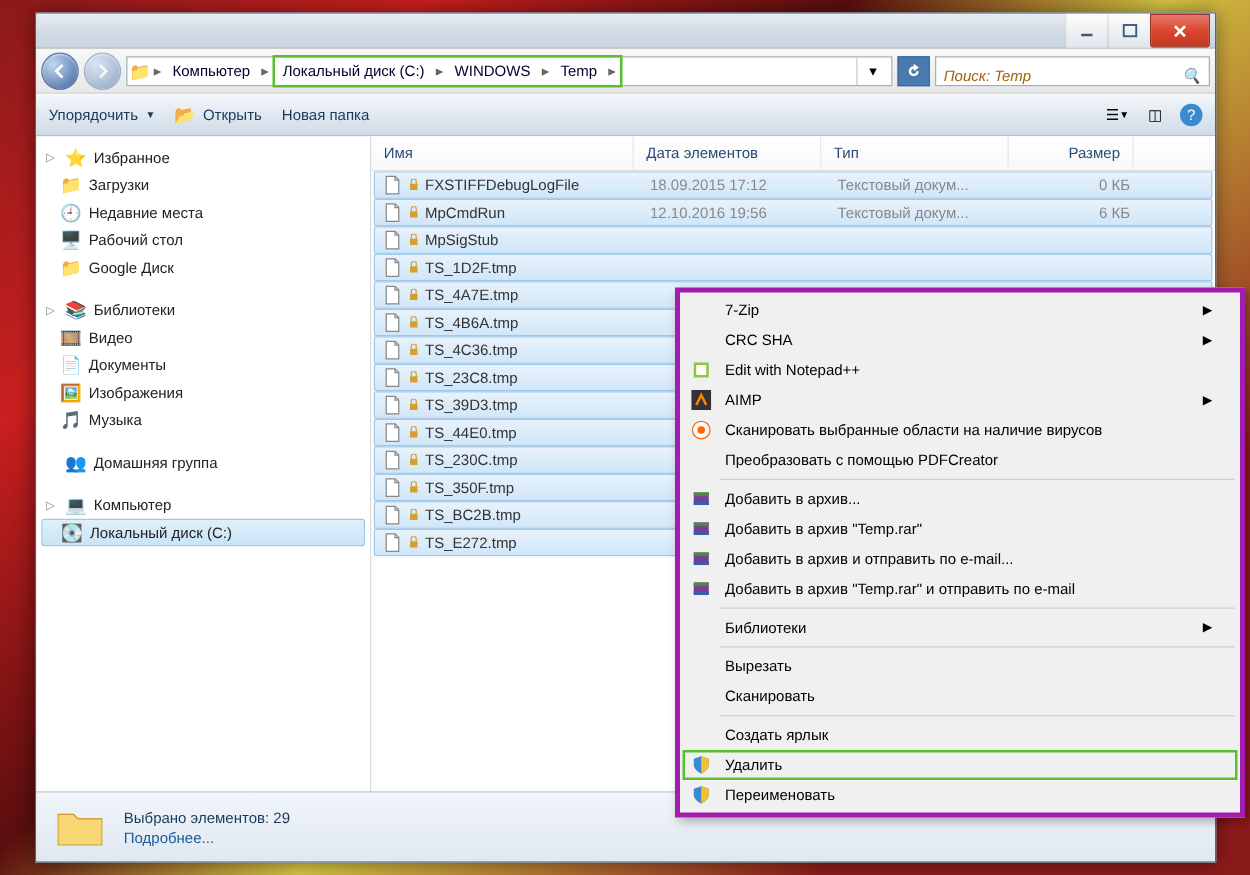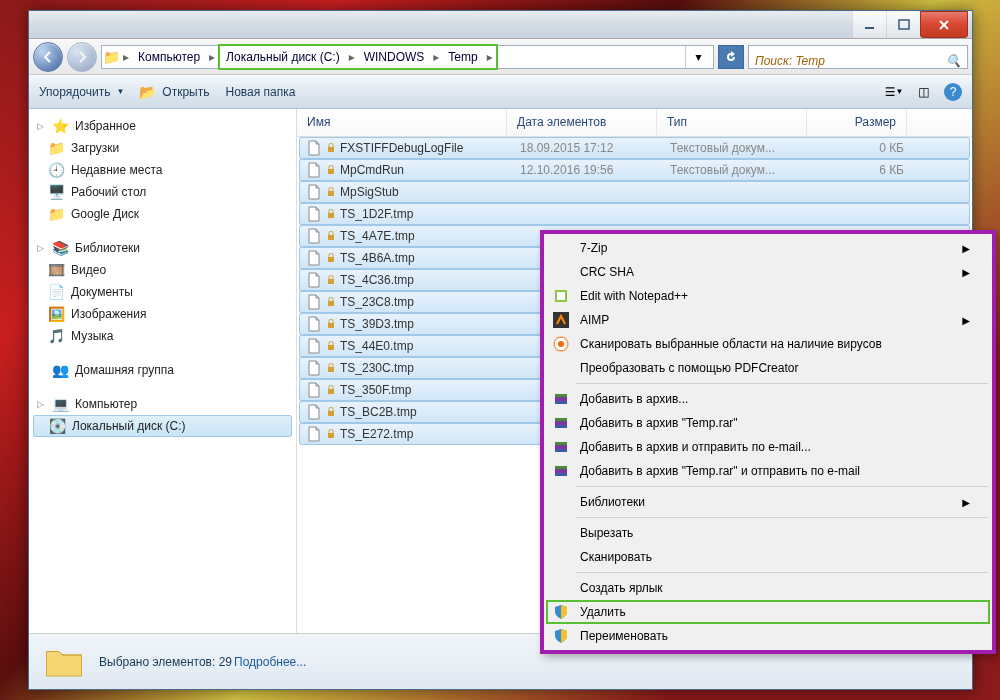--- a/index.html
+++ b/index.html
@@ -56,21 +56,21 @@
 .ficon { width: 16px; height: 16px; display: inline-flex; align-items: center; justify-content: center; }
 .lockicon { width: 10px; height: 10px; }
 .ctxmenu { position: absolute; top: 230px; left: 540px; width: 456px; background: #f0f0f0; border: 4px solid #a21caf; box-shadow: 3px 3px 8px rgba(0,0,0,0.3); padding: 2px; z-index: 100; }
 .ctxitem { height: 24px; display: flex; align-items: center; padding: 0 20px 0 4px; gap: 8px; color: #000; }
 .ctxitem.hl2 { outline: 2px solid #58c030; outline-offset: -2px; }
 .ctxicon { width: 22px; height: 20px; display: flex; align-items: center; justify-content: center; }
 .ctxarrow { margin-left: auto; font-size: 10px; }
 .ctxsep { height: 1px; background: #d0d0d0; margin: 3px 2px 3px 30px; }
 .detailbar { height: 56px; background: linear-gradient(to bottom, #f0f5fa, #e0e8f0); border-top: 1px solid #ccc; display: flex; align-items: center; padding: 0 14px; gap: 14px; }
 .dbicon { width: 42px; height: 42px; }
-.dbtext { display: flex; flex-direction: row; gap: 2px; }
+.dbtext { display: flex; flex-direction: column; gap: 2px; }
 .dbtitle { color: #1a3a5a; }
 .dblink { color: #1a5a9a; }
 </style>
 </head>
 <body>
 
 <div class="window">
 
   <div class="titlebar">
     <div class="titlebtn min">

